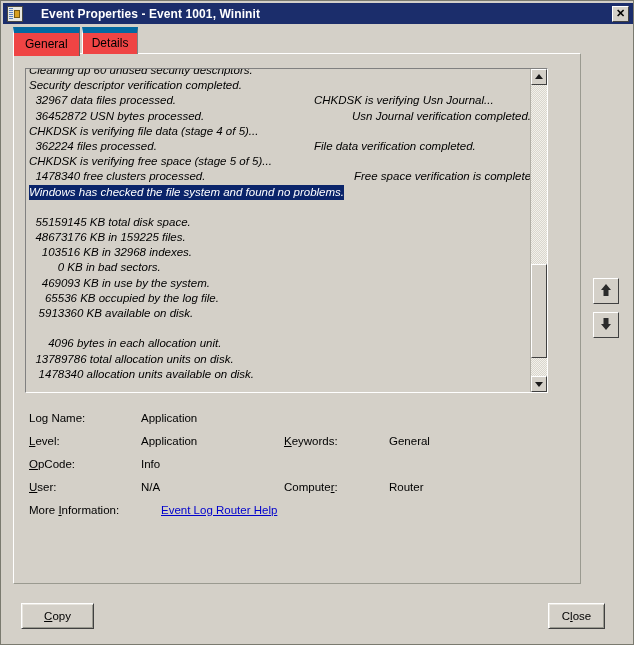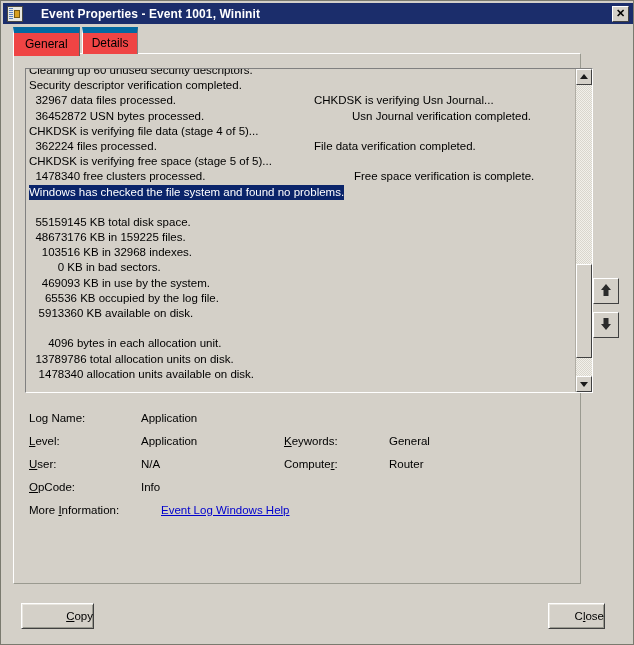--- a/index.html
+++ b/index.html
@@ -135,27 +135,28 @@
     border-right-color: #9a9a90;
     border-bottom-color: #9a9a90;
     box-sizing: border-box;
     background: #d4d0c8;
   }
 
   
   #logbox {
     position: absolute;
     left: 24px; top: 67px;
-    width: 568px; height: 325px;
+    width: 523px; height: 325px;
     background: #d4d0c8;
     border: 1px solid #808080;
     border-right-color: #ffffff;
     border-bottom-color: #ffffff;
     box-sizing: border-box;
     overflow: hidden;
+    font-style: italic;
   }
   #logbox-inner {
     position: absolute;
     left: 0; top: -8px;
     right: 17px;
     font-size: 11.5px;
     line-height: 15.2px;
     color: #000;
     white-space: pre;
     padding: 2px 0 0 3px;
@@ -296,21 +297,21 @@
     background: #d4d0c8;
     border: 1px solid #ffffff;
     border-right-color: #404040;
     border-bottom-color: #404040;
     box-sizing: border-box;
     font-family: "Liberation Sans", sans-serif;
     font-size: 11.5px;
     color: #000;
     display: flex;
     align-items: center;
-    justify-content: flex-end;
+    justify-content: center;
     cursor: default;
     box-shadow: inset 1px 1px 0 #e8e5de, inset -1px -1px 0 #9a9a90;
   }
   #btn-copy { left: 20px; top: 602px; width: 73px; }
   #btn-close { left: 547px; top: 602px; width: 57px; }
 </style>
 </head>
 <body>
 
 <div id="window">
@@ -359,32 +360,32 @@
         <span class="dlabel">Log Name:</span>
         <span class="dval">Application</span>
       </div>
       <div class="drow">
         <span class="dlabel"><u class="acc">L</u>evel:</span>
         <span class="dval">Application</span>
         <span class="dlabel2"><u class="acc">K</u>eywords:</span>
         <span class="dval2">General</span>
       </div>
       <div class="drow">
+        <span class="dlabel"><u class="acc">O</u>pCode:</span>
+        <span class="dval">Info</span>
+      </div>
+      <div class="drow">
         <span class="dlabel"><u class="acc">U</u>ser:</span>
         <span class="dval">N/A</span>
         <span class="dlabel2">Compute<u class="acc">r</u>:</span>
         <span class="dval2">Router</span>
       </div>
       <div class="drow">
-        <span class="dlabel"><u class="acc">O</u>pCode:</span>
-        <span class="dval">Info</span>
-      </div>
-      <div class="drow">
         <span class="dlabel">More <u class="acc">I</u>nformation:</span>
-        <a class="dlink">Event Log Windows Help</a>
+        <a class="dlink">Event Log Router Help</a>
       </div>
     </div>
 
   <div class="dlgbtn" id="btn-copy">
     <span><u class="acc">C</u>opy</span>
   </div>
   <div class="dlgbtn" id="btn-close">
     <span>C<u class="acc">l</u>ose</span>
   </div>
 

